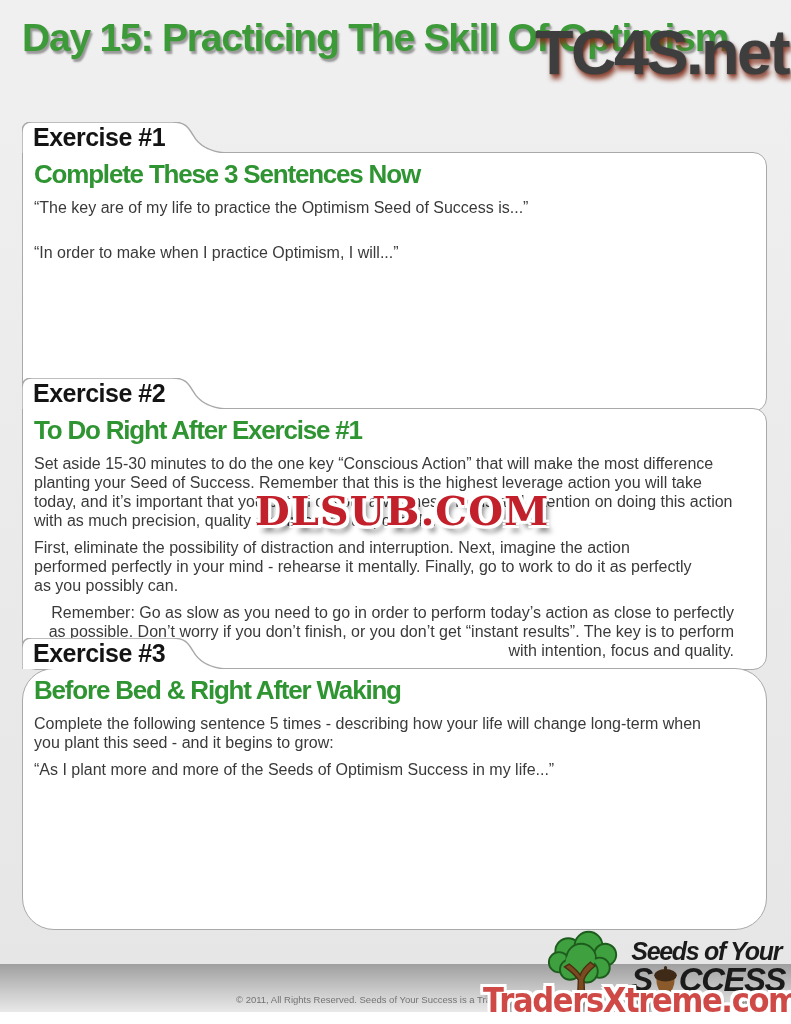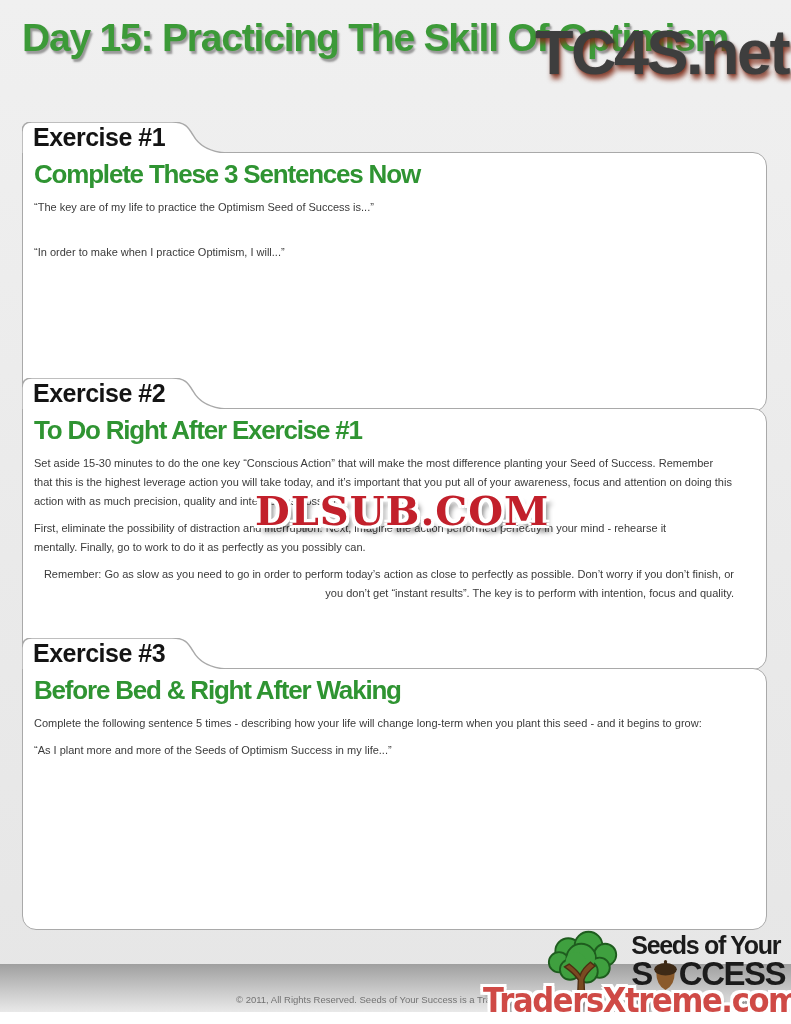--- a/index.html
+++ b/index.html
@@ -24,34 +24,34 @@
     white-space:nowrap;
   }
   
   .card {
     position:absolute; left:22px; width:745px;
     background:#fff; border:1px solid #a9a9a9;
     border-radius:0 14px 14px 14px;
   }
   .card1 { top:152px; height:260px; z-index:4; }
   .card2 { top:408px; height:262px; z-index:5; }
-  .card3 { top:668px; height:262px; z-index:6; }
+  .card3 { top:668px; height:262px; z-index:6;border-radius:32px; }
   .tab { position:absolute; left:-1px; top:-31px; width:205px; height:31px; }
   .tab svg { display:block; }
   .tab-label {
     position:absolute; left:11px; top:1px;
     font-size:25px; font-weight:bold; letter-spacing:-0.5px; color:#141414;
     white-space:nowrap;
   }
   .card-heading {
     margin:6px 0 0 11px;
     font-size:26px; font-weight:bold; letter-spacing:-1.2px; color:#2f9432;
     white-space:nowrap;
   }
-  .card-body { margin:8px 0 0 11px; color:#3a3a3a; font-size:11px; line-height:19px; }
+  .card-body { margin:8px 0 0 11px; color:#3a3a3a; font-size:16px; line-height:19px; }
   .ex1-line { margin-bottom:26px; max-width:700px; }
   .ex1-line-3 { max-width:500px; }
   .underlined { text-decoration:underline; }
   .para { margin-bottom:8px; }
   .w1 { max-width:700px; } .w2 { max-width:665px; } .w3 { max-width:700px;text-align:right; }
   .w4 { max-width:680px; }
   
   .wm-dlsub {
     position:absolute; left:255px; top:487px; z-index:10;
     font-family:"DejaVu Serif", serif; font-size:40px; font-weight:bold;
@@ -76,21 +76,21 @@
     letter-spacing:-1.5px; color:#cf4a46; white-space:nowrap;
     transform:scaleX(0.9); transform-origin:left center;
     text-shadow:
       -3px -3px 0 #fff, 3px -3px 0 #fff, -3px 3px 0 #fff, 3px 3px 0 #fff,
       -3px 0 0 #fff, 3px 0 0 #fff, 0 -3px 0 #fff, 0 3px 0 #fff,
       4px 6px 5px rgba(60,60,60,0.6);
   }
   
   .logo {
     position:absolute; right:6px; top:929px; z-index:15;
-    display:flex; align-items:flex-start;
+    display:flex; align-items:center;font-style:italic;
   }
   .logo-tree { width:92px; height:72px; margin-right:2px; }
   .logo-text { padding-top:4px; }
   .logo-line1 {
     font-size:25px; font-weight:bold; letter-spacing:-1.3px; color:#1b1b1b;
     line-height:1; white-space:nowrap;
   }
   .logo-line2 {
     display:flex; align-items:flex-end; margin-top:-1px;
     font-size:33px; font-weight:bold; letter-spacing:-1.5px; color:#1b1b1b;

